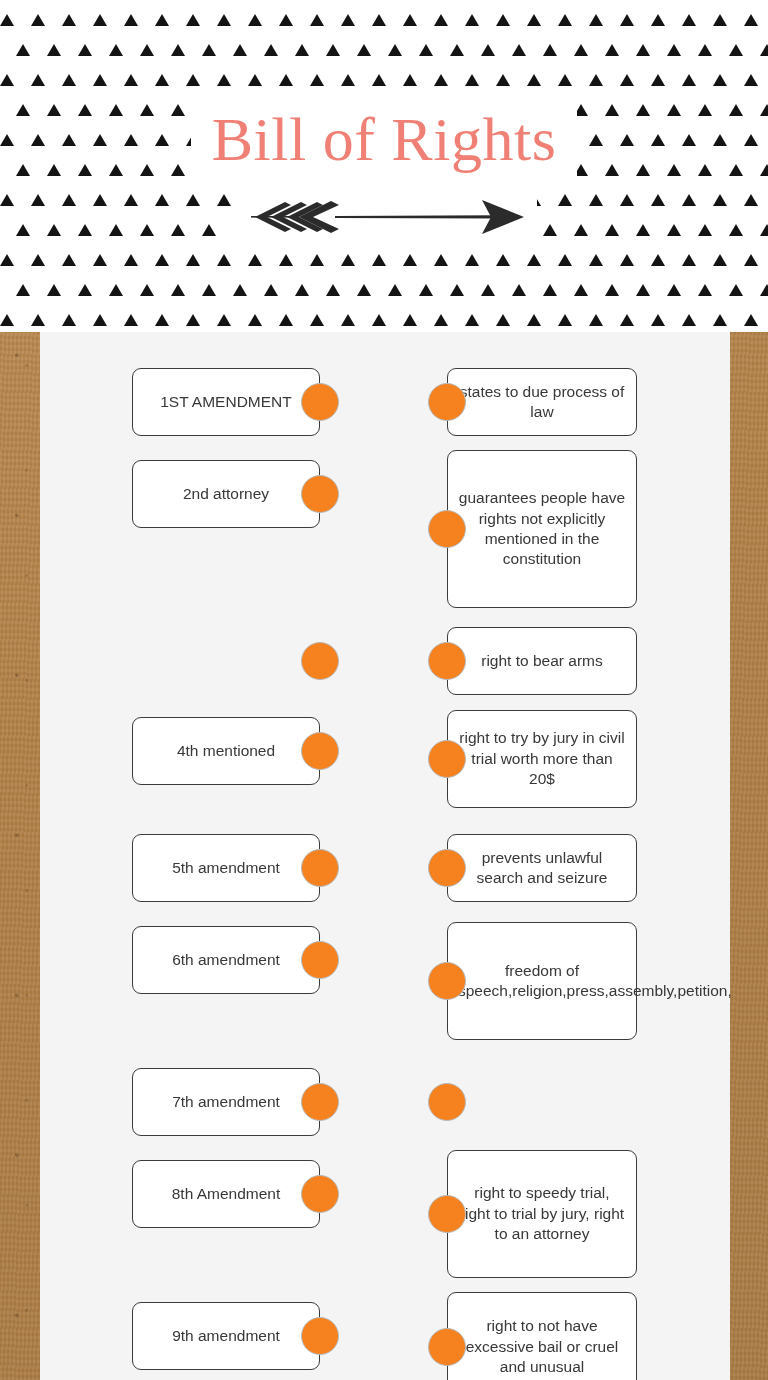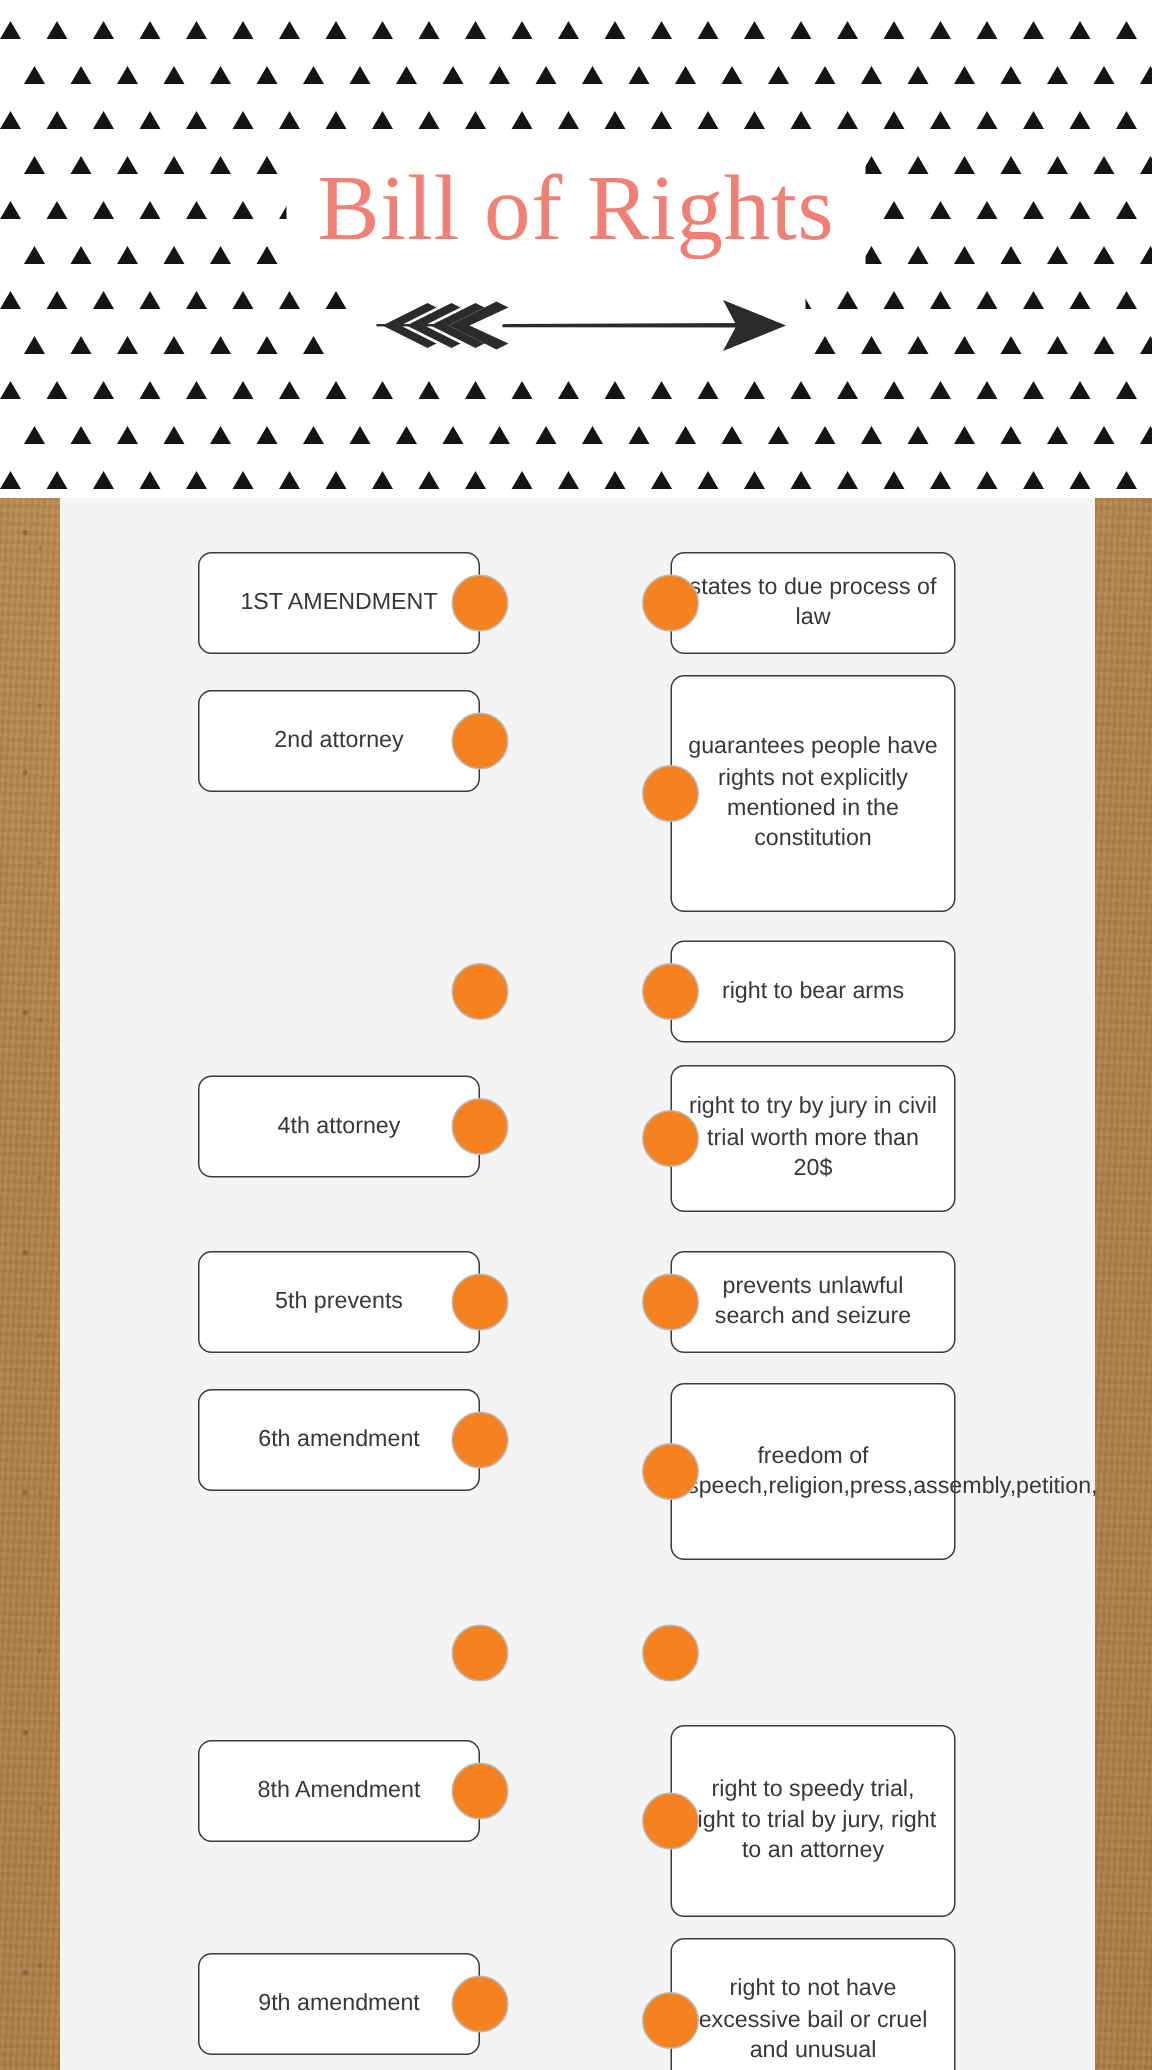--- a/index.html
+++ b/index.html
@@ -390,31 +390,34 @@
       <div class="card" style="left: 92px; top: 36px; width: 188px; height: 68px;">
         <span>1ST AMENDMENT</span>
       </div>
       <div class="dot" style="top: 51px; left: 261px;"></div>
       <div class="card" style="left: 92px; top: 128px; width: 188px; height: 68px;">
         <span>2nd attorney</span>
       </div>
       <div class="dot" style="top: 143px; left: 261px;"></div>
       <div class="dot" style="top: 310px; left: 261px;"></div>
       <div class="card" style="left: 92px; top: 385px; width: 188px; height: 68px;">
-        <span>4th attorney</span>
+        <span>4th mentioned</span>
       </div>
       <div class="dot" style="top: 400px; left: 261px;"></div>
       <div class="card" style="left: 92px; top: 502px; width: 188px; height: 68px;">
-        <span>5th prevents</span>
+        <span>5th amendment</span>
       </div>
       <div class="dot" style="top: 517px; left: 261px;"></div>
       <div class="card" style="left: 92px; top: 594px; width: 188px; height: 68px;">
         <span>6th amendment</span>
       </div>
       <div class="dot" style="top: 609px; left: 261px;"></div>
+      <div class="card" style="left: 92px; top: 736px; width: 188px; height: 68px;">
+        <span>7th amendment</span>
+      </div>
       <div class="dot" style="top: 751px; left: 261px;"></div>
       <div class="card" style="left: 92px; top: 828px; width: 188px; height: 68px;">
         <span>8th Amendment</span>
       </div>
       <div class="dot" style="top: 843px; left: 261px;"></div>
       <div class="card" style="left: 92px; top: 970px; width: 188px; height: 68px;">
         <span>9th amendment</span>
       </div>
       <div class="dot" style="top: 985px; left: 261px;"></div>
       <div class="card" style="left: 407px; top: 36px; width: 190px; height: 68px;">

